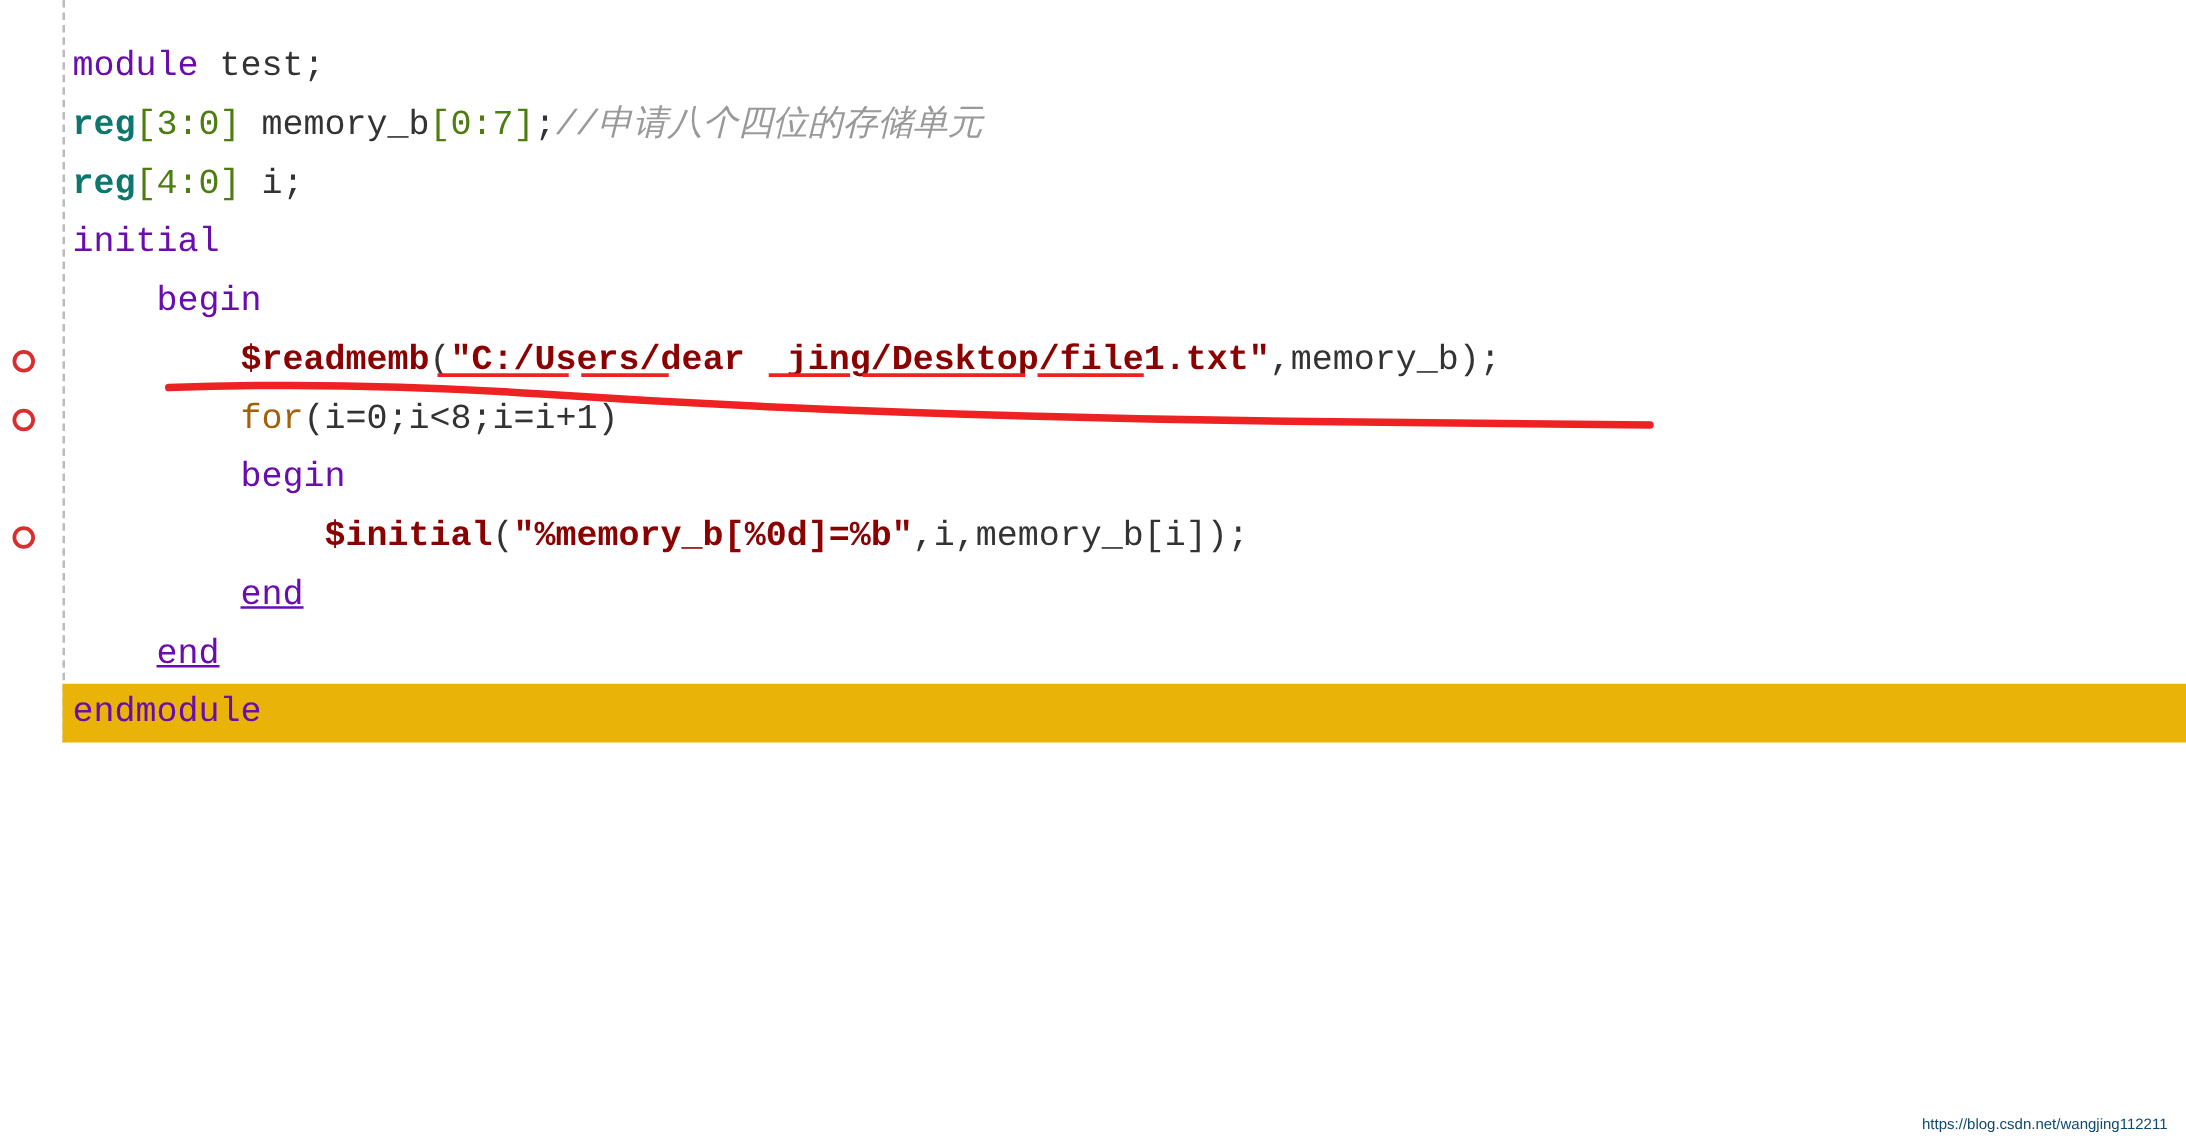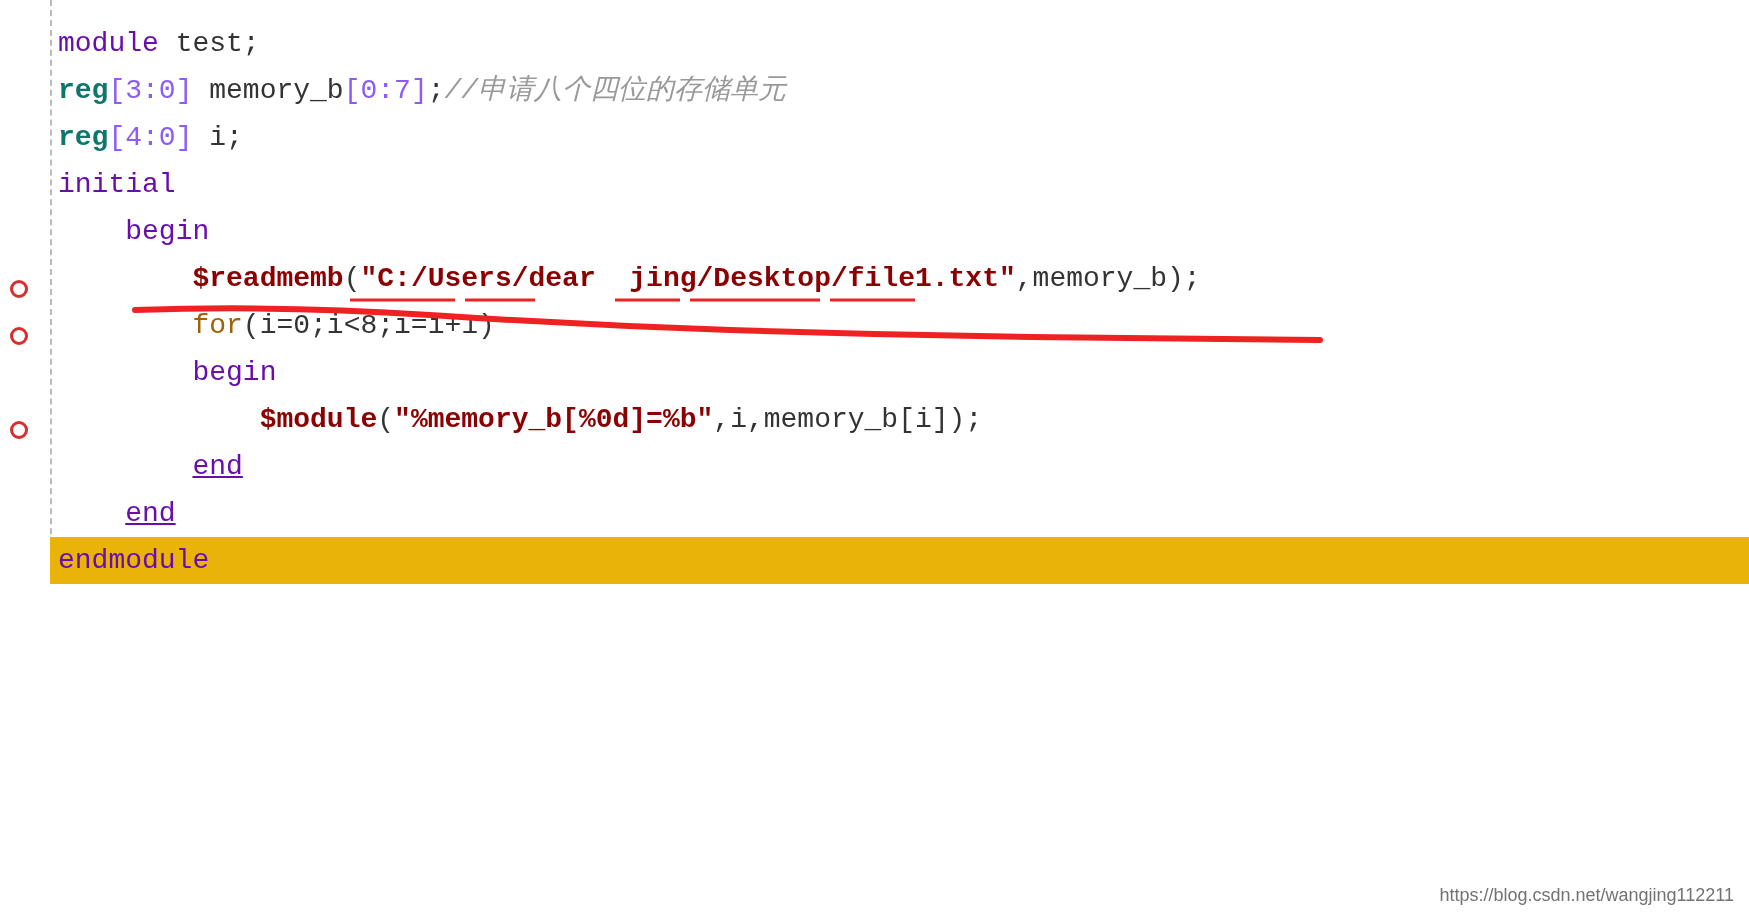--- a/index.html
+++ b/index.html
@@ -12,21 +12,21 @@
       font-family: 'Courier New', 'SimSun', monospace;
       font-size: 28px;
       position: relative;
       width: 1749px;
       height: 914px;
       overflow: hidden;
     }
     .editor-container {
       position: relative;
       padding-left: 50px;
-      padding-top: 20px;
+      padding-top: 30px;
     }
     .dashed-line {
       position: absolute;
       left: 50px;
       top: 0;
       bottom: 0;
       width: 0;
       border-left: 2px dashed #bbb;
       height: 100%;
     }
@@ -54,35 +54,35 @@
     .kw-initial { color: #6a0dad; }
     .kw-begin { color: #6a0dad; }
     .kw-end { color: #6a0dad; text-decoration: underline; }
     .kw-for { color: #a16207; }
     .kw-endmodule { color: #6a0dad; }
     .sys-task { color: #8b0000; font-weight: bold; }
     .string { color: #8b0000; font-weight: bold; }
     .comment { color: #999; font-style: italic; }
     .ident { color: #333; }
     .punct { color: #333; }
-    .bracket { color: #8b5cf6; text-align: right; }
+    .bracket { color: #4d7c0f; text-align: right; }
     .highlight-line {
       background: #eab308;
     }
     .red-annotation {
       position: absolute;
       pointer-events: none;
       z-index: 10;
     }
     .watermark {
       position: absolute;
       bottom: 8px;
       right: 15px;
-      font-size: 18px;
-      color: #737373;
+      font-size: 12px;
+      color: #0c4a6e;
       font-family: Arial, sans-serif;
     }
   </style>
 </head>
 <body>
 
 <div class="editor-container">
   <div class="dashed-line"></div>
 
   <div class="breakpoint-gutter">
@@ -101,21 +101,21 @@
     <div class="code-line"><span class="kw-initial">initial</span></div>
 
     <div class="code-line"><span>    </span><span class="kw-begin">begin</span></div>
 
     <div class="code-line"><span>        </span><span class="sys-task">$readmemb</span><span class="punct">(</span><span class="string">"C:/Users/dear  jing/Desktop/file1.txt"</span><span class="punct">,</span><span class="ident">memory_b</span><span class="punct">)</span><span class="punct">;</span></div>
 
     <div class="code-line"><span>        </span><span class="kw-for">for</span><span class="ident">(i=0;i&lt;8;i=i+1)</span></div>
 
     <div class="code-line"><span>        </span><span class="kw-begin">begin</span></div>
 
-    <div class="code-line"><span>            </span><span class="sys-task">$module</span><span class="punct">(</span><span class="string">"%memory_b[%0d]=%b"</span><span class="ident">,i,memory_b[i])</span><span class="punct">;</span></div>
+    <div class="code-line"><span>            </span><span class="sys-task">$initial</span><span class="punct">(</span><span class="string">"%memory_b[%0d]=%b"</span><span class="ident">,i,memory_b[i])</span><span class="punct">;</span></div>
 
     <div class="code-line"><span>        </span><span class="kw-end">end</span></div>
 
     <div class="code-line"><span>    </span><span class="kw-end">end</span></div>
 
     <div class="code-line highlight-line"><span class="kw-endmodule">endmodule</span></div>
   </div>
 </div>
 
 <svg class="red-annotation" style="left:130px; top:295px; width:1200px; height:70px;">

